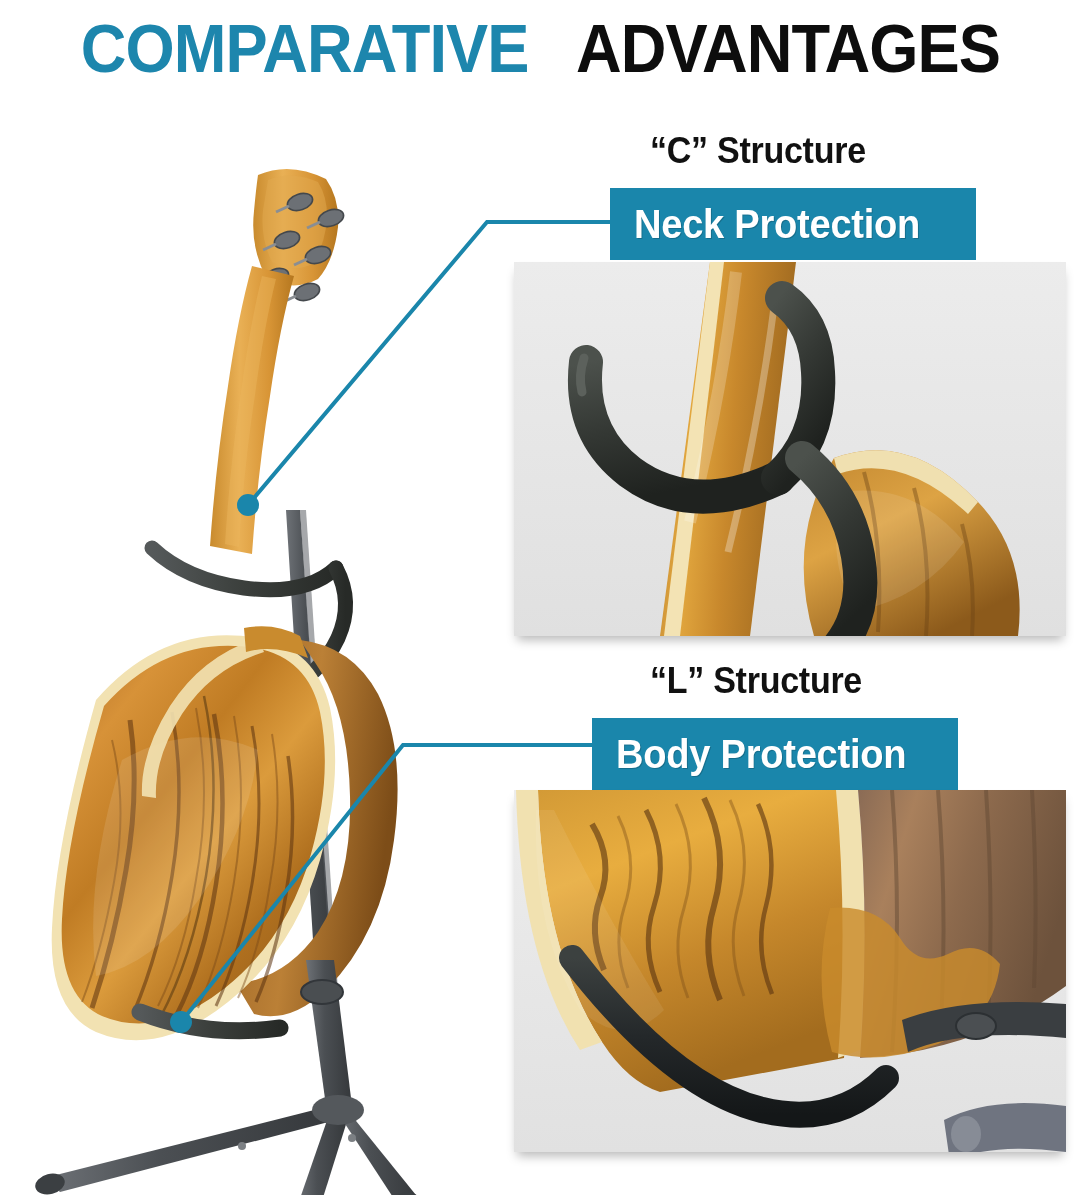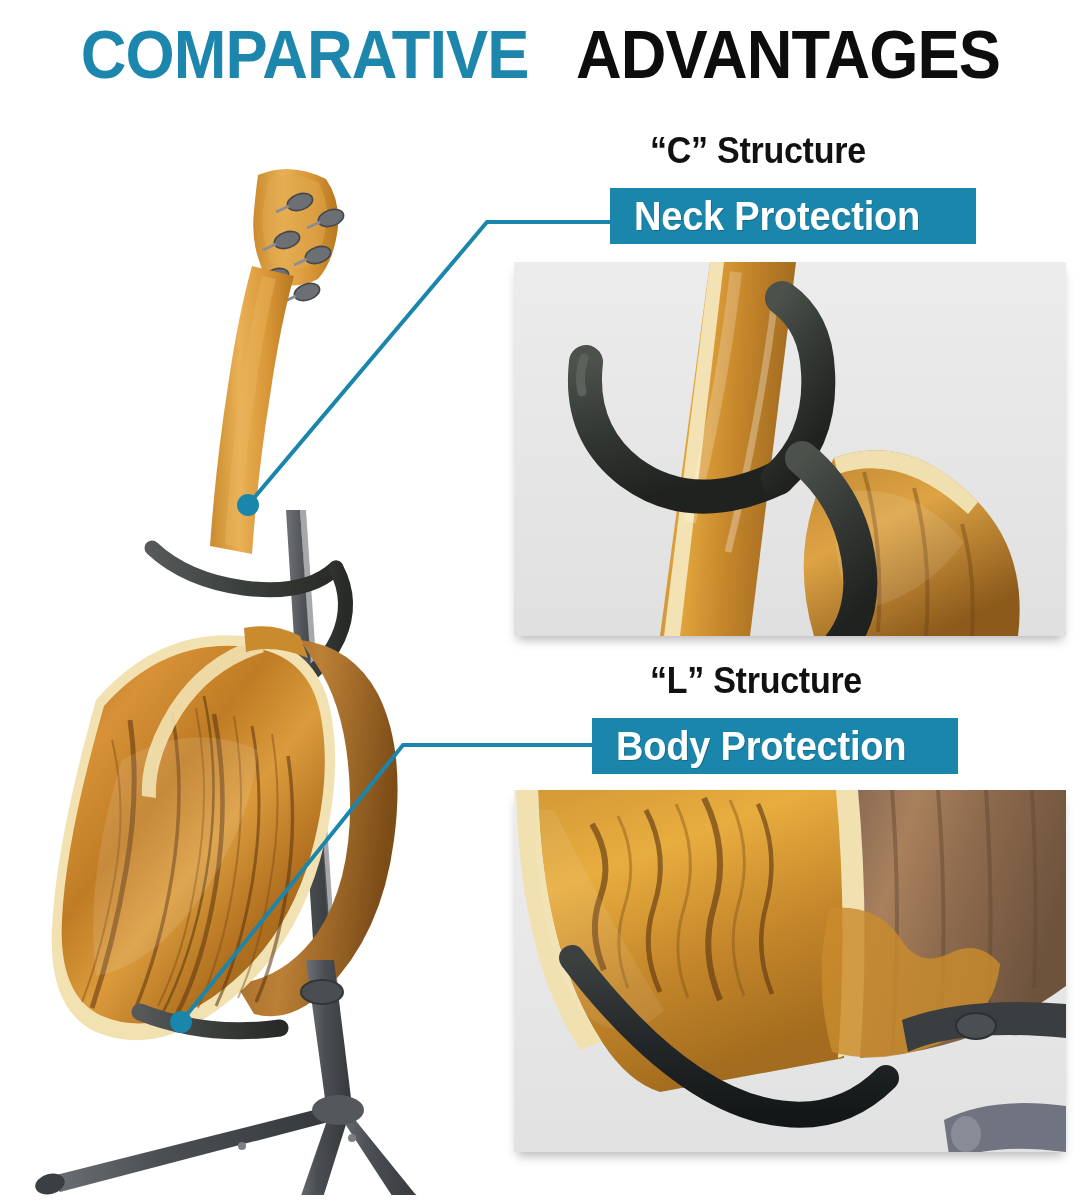--- a/index.html
+++ b/index.html
@@ -14,21 +14,21 @@
   }
 
   
   .title-bar {
     position: absolute;
     top: 8px;
     left: 0;
     width: 1080px;
     height: 80px;
     display: flex;
-    align-items: flex-end;
+    align-items: center;
     justify-content: center;
     white-space: nowrap;
   }
   .title-word {
     font-family: "Liberation Sans Narrow", "Liberation Sans", sans-serif;
     font-size: 68px;
     font-weight: 700;
     letter-spacing: -1px;
     transform: scaleX(0.93);
     transform-origin: center;
@@ -52,21 +52,21 @@
   #heading-c { left: 650px; top: 130px; }
   #heading-l { left: 650px; top: 660px; }
 
   
   .banner {
     position: absolute;
     background: #1a86ab;
     display: flex;
     align-items: center;
     padding-left: 24px;
-    height: 56px;
+    height: 72px;
   }
   .banner-text {
     font-family: "Liberation Sans Narrow", "Liberation Sans", sans-serif;
     font-size: 41px;
     font-weight: 700;
     color: #ffffff;
     letter-spacing: -0.3px;
     white-space: nowrap;
     transform: scaleX(0.93);
     transform-origin: left center;

